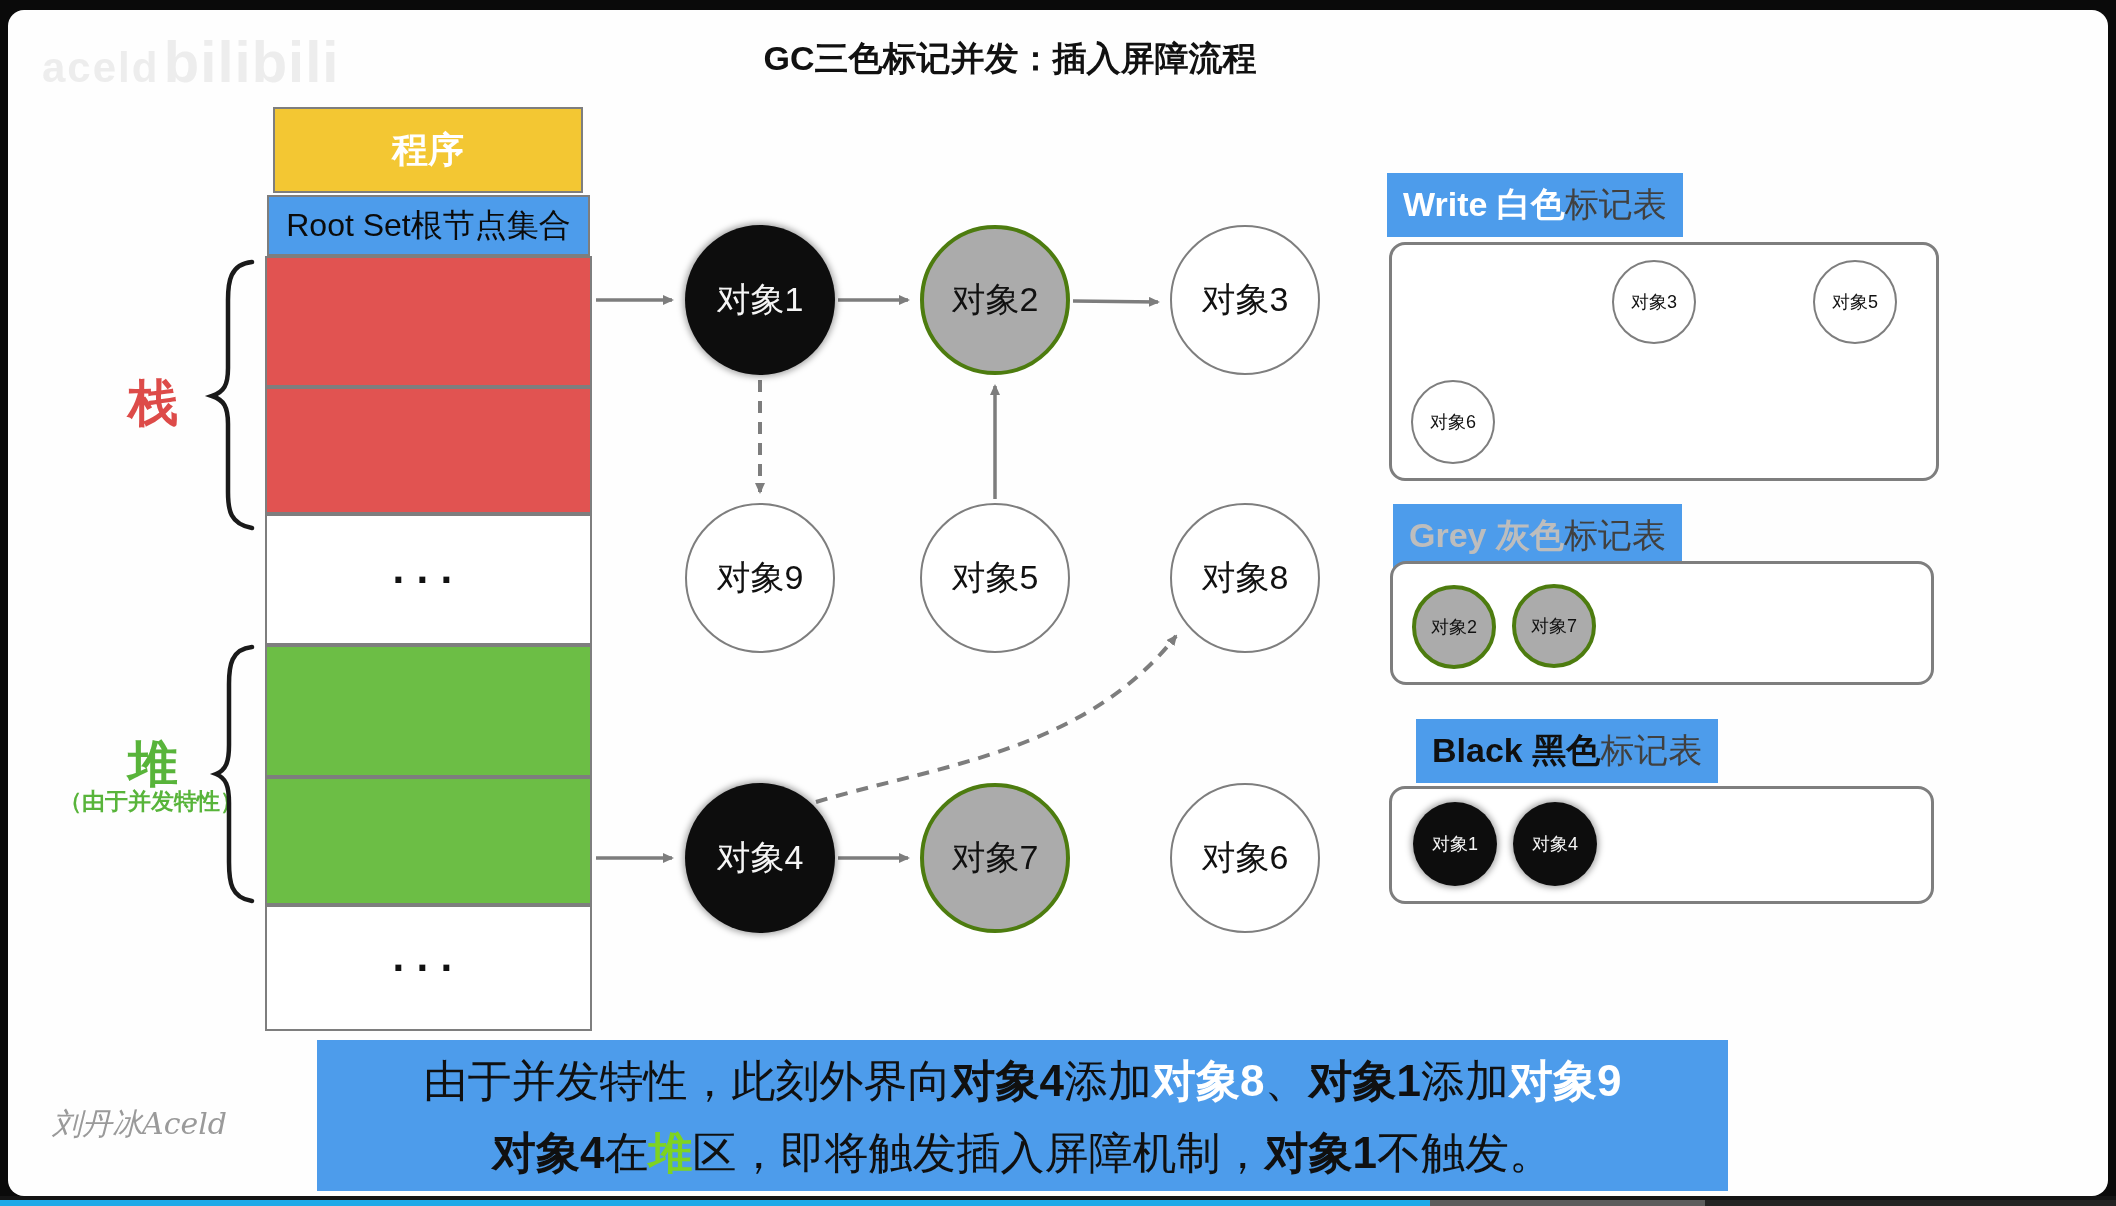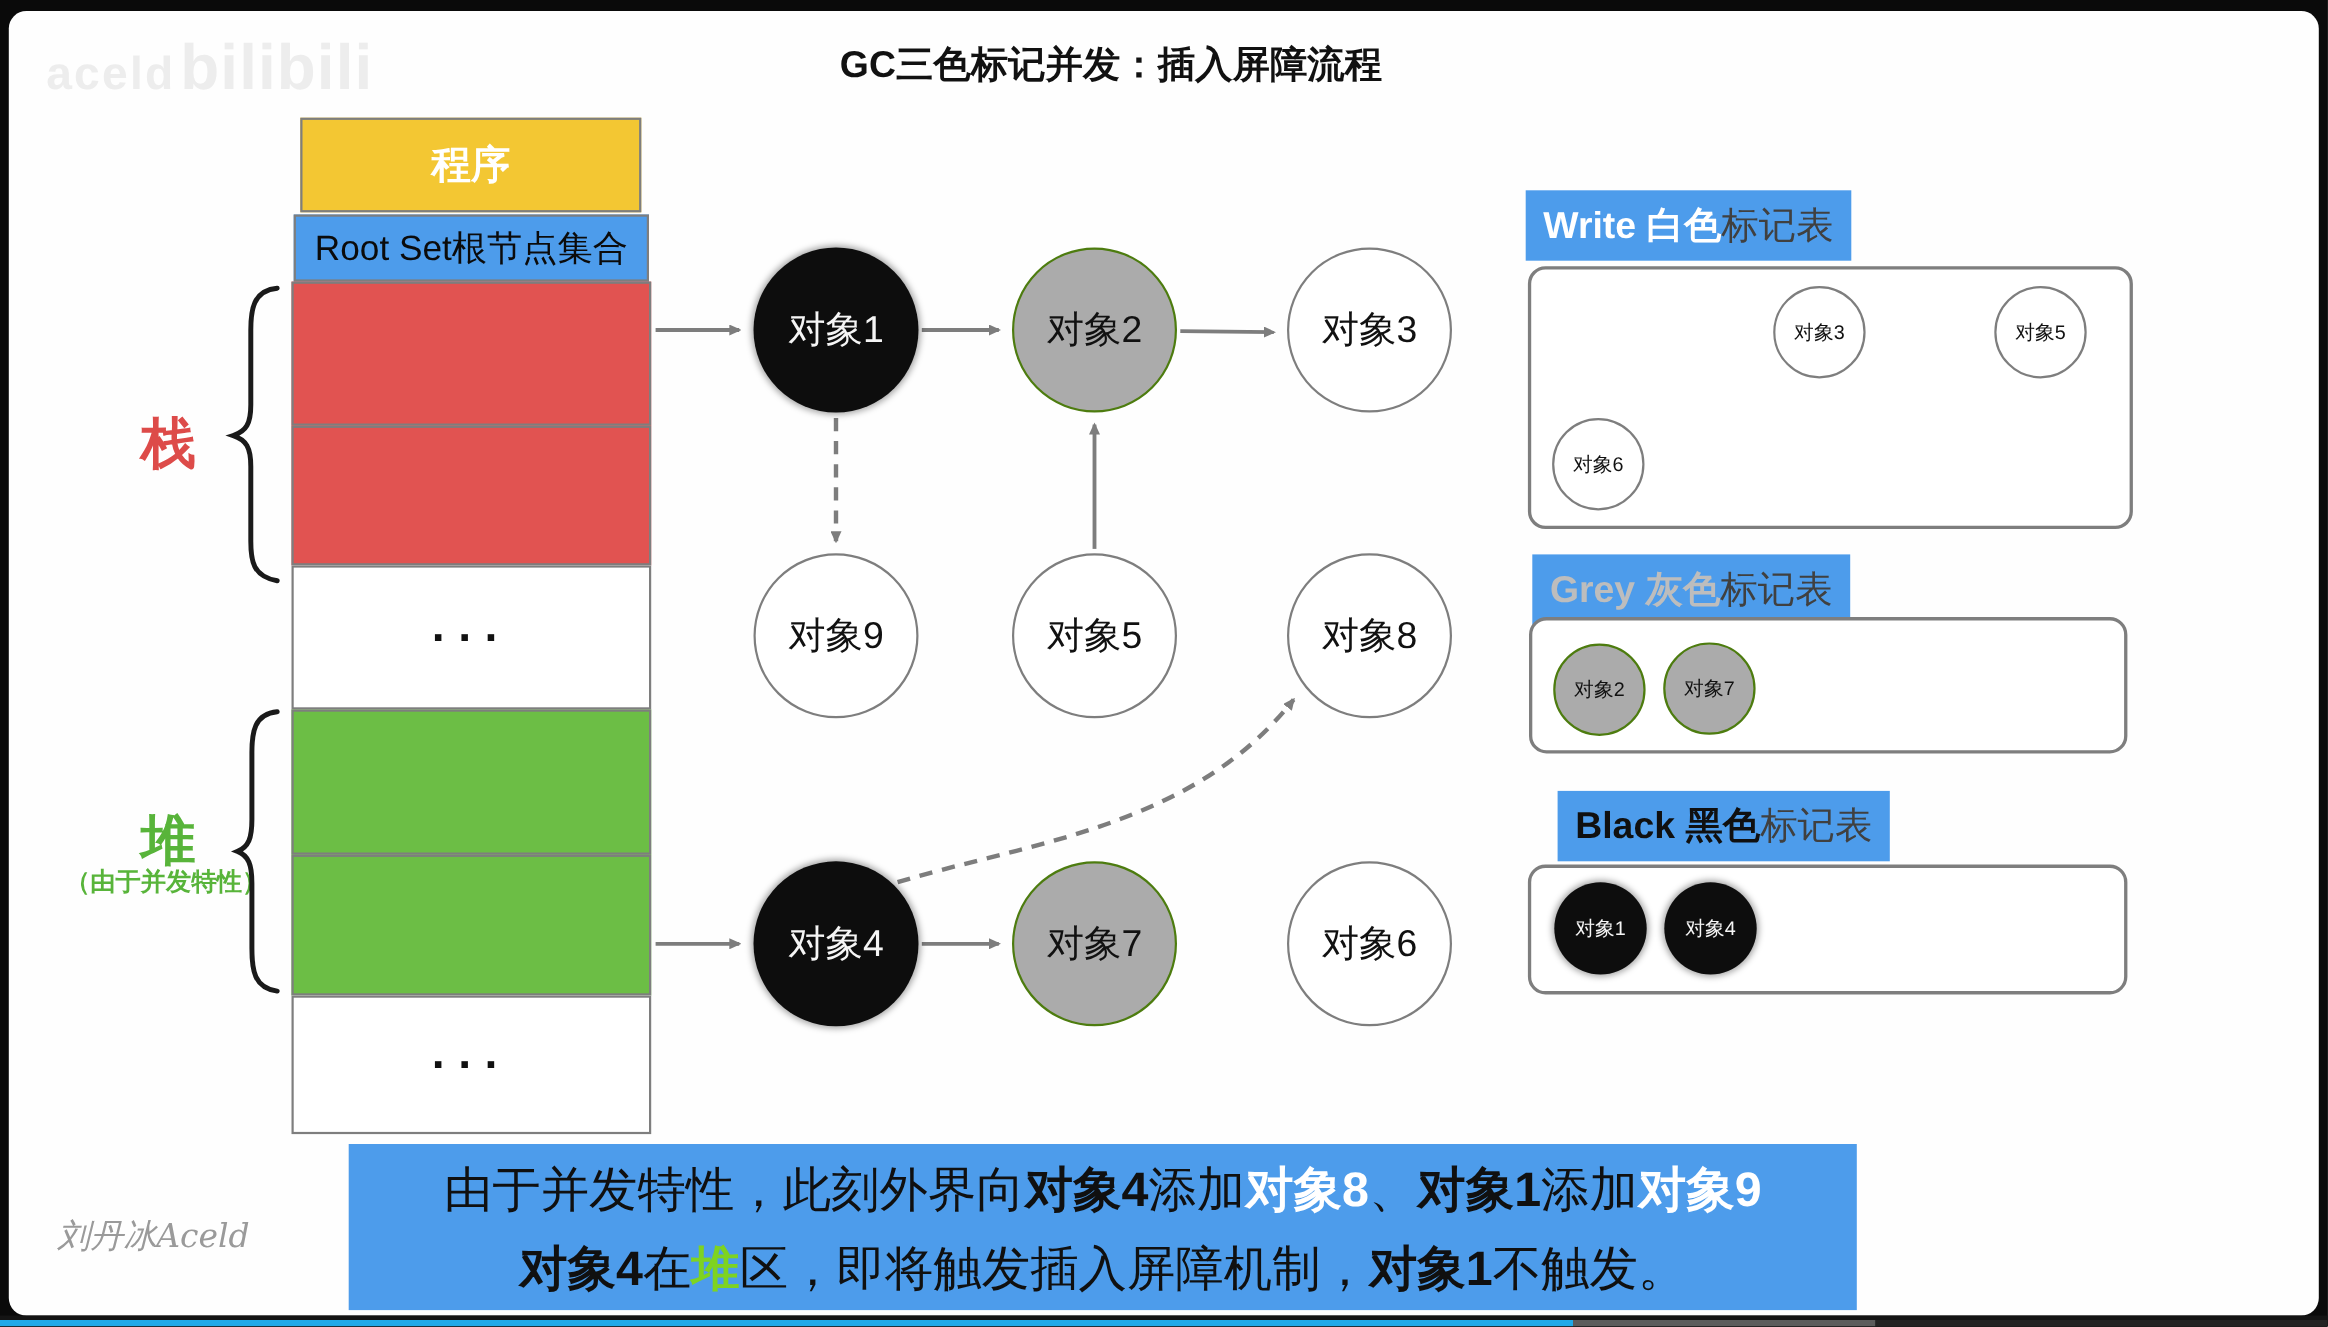--- a/index.html
+++ b/index.html
@@ -23,32 +23,32 @@
   .m-green{background:#6cbe45;}
   .m-white{background:#fff;}
   .dots{font-size:42px;font-weight:bold;letter-spacing:10px;color:#111;line-height:0;}
   .stack-label{left:103px;top:370px;width:100px;text-align:center;font-size:50px;font-weight:bold;color:#dd4b49;}
   .heap-label{left:103px;top:731px;width:100px;text-align:center;font-size:50px;font-weight:bold;color:#58b43a;}
   .heap-sub{left:26px;top:786px;width:250px;text-align:center;font-size:23px;font-weight:bold;color:#58b43a;}
   
   .node{width:150px;height:150px;border-radius:50%;display:flex;align-items:center;justify-content:center;
         font-size:34px;box-sizing:border-box;}
   .n-black{background:#0d0d0d;color:#f5f5f5;box-shadow:0 0 6px 2px rgba(0,0,0,.35);}
-  .n-gray{background:#ababab;color:#111;border:2px solid #4d7c0f;}
+  .n-gray{background:#ababab;color:#111;border:4px solid #4d7c0f;}
   .n-white{background:#fff;color:#111;border:2px solid #7e7e7e;}
   
   .tbl-label{padding:9px 16px;background:#4d9ceb;font-size:34px;white-space:nowrap;}
   .tbl-label .en{font-weight:bold;text-align:right;}
   .t1 .en{color:#fff;} .t2 .en{color:#bdbdbd;} .t3 .en{color:#101010;}
   .tbl-label .sfx{color:#404040;font-weight:normal;}
   .tbl-rect{box-sizing:border-box;background:#fff;border:3px solid #7e7e7e;border-radius:16px;}
   .snode{width:84px;height:84px;border-radius:50%;display:flex;align-items:center;justify-content:center;
          font-size:18px;box-sizing:border-box;}
   
-  .caption{left:317px;top:1040px;width:1371px;height:151px;background:#4d9ceb;}
+  .caption{left:317px;top:1040px;width:1371px;height:151px;background:#4d9ceb;padding-left:40px;}
   .cap-line{position:absolute;left:0;width:100%;text-align:center;font-size:44px;color:#101010;white-space:nowrap;}
   .cap-line .b{font-weight:bold;}
   .cap-line .w{font-weight:bold;color:#fff;}
   .cap-line .g{font-weight:bold;color:#7ed321;}
   
   .player-bar{left:0;top:1196px;width:2116px;height:10px;background:#141414;}
   .seg{position:absolute;top:4px;height:6px;}
   .seg-played{left:0;width:1430px;background:#1fa9e8;}
   .seg-buffered{left:1430px;width:275px;background:#5c5c5c;}
   .seg-rest{left:1705px;width:411px;background:#232323;}

